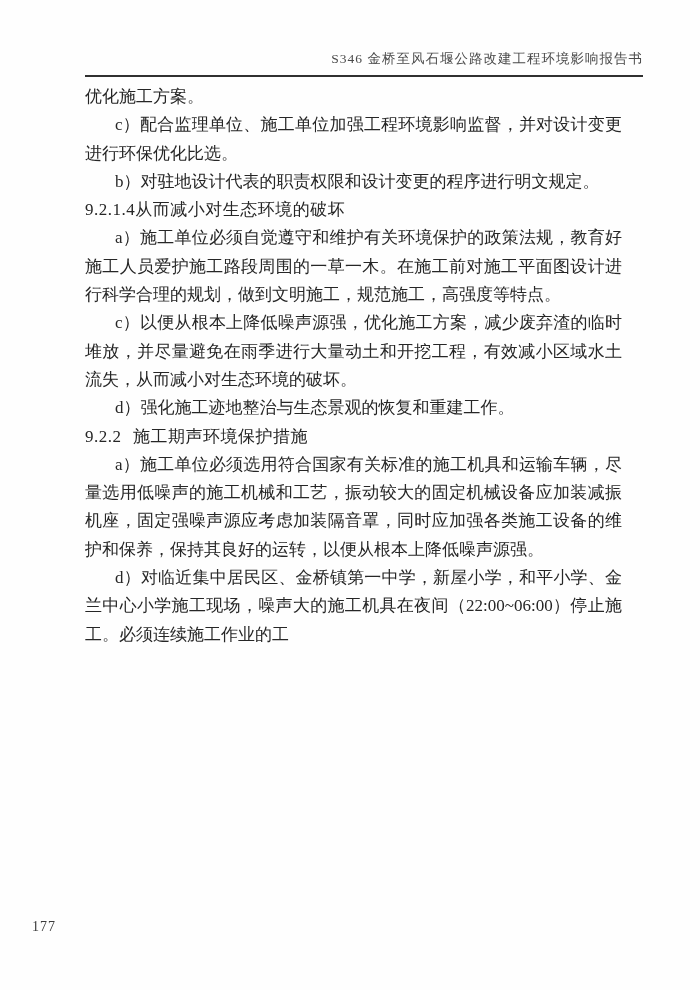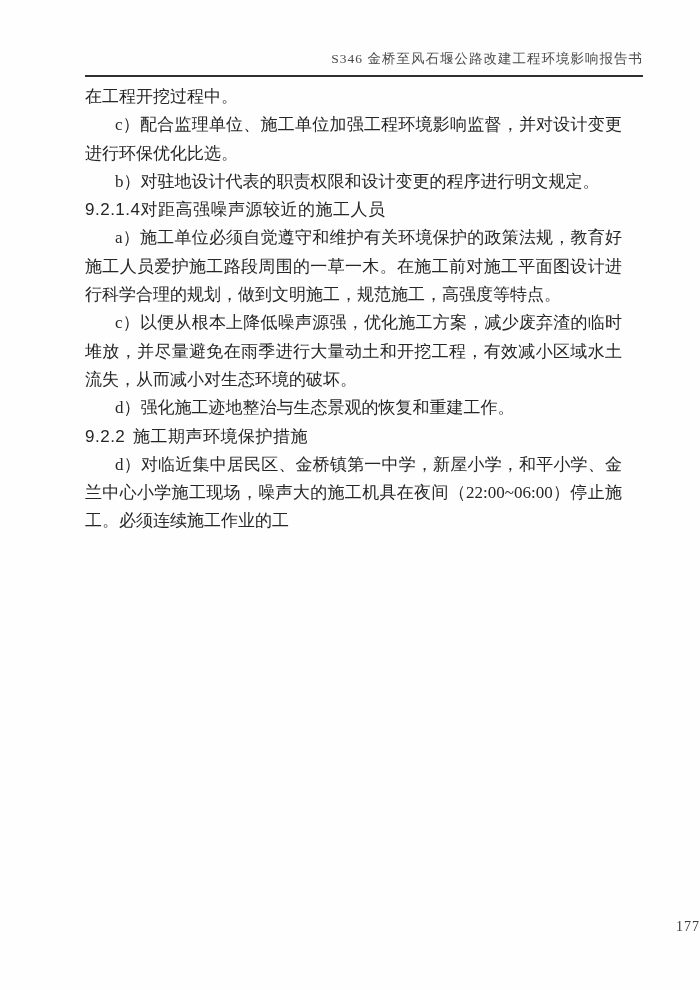--- a/index.html
+++ b/index.html
@@ -46,66 +46,67 @@
   }
   .doc-body h3 {
     font-size: 17px;
     font-weight: normal;
     text-indent: 0;
     letter-spacing: 0.5px;
   }
   .sec-num {
     display: inline-block;
     min-width: 48px;
-    font-family: Liberation Sans, sans-serif;
+    font-family: Liberation Serif, serif;
   }
   .page-footer {
     position: absolute;
     top: 919px;
     left: 0;
     width: 700px;
-    text-align: right;
+    text-align: left;
     font-size: 14px;
     color: #3a3a3a;
     letter-spacing: 1px;
     padding-left: 32px;
   }
 </style>
 </head>
 <body>
 
 <div class="page">
 
   <div class="running-header">
     <span>S346 金桥至风石堰公路改建工程环境影响报告书</span>
   </div>
 
   <div class="doc-body">
 
-    <p class="continuation">在工程开挖过程中。</p>
+    <p class="continuation">优化施工方案。</p>
 
     <p>c）配合监理单位、施工单位加强工程环境影响监督，并对设计变更进行环保优化比选。</p>
 
     <p>b）对驻地设计代表的职责权限和设计变更的程序进行明文规定。</p>
 
     <h3>
-      <span class="sec-num">9.2.1.4</span><span>对距高强噪声源较近的施工人员</span>
+      <span class="sec-num">9.2.1.4</span><span>从而减小对生态环境的破坏</span>
     </h3>
 
     <p>a）施工单位必须自觉遵守和维护有关环境保护的政策法规，教育好施工人员爱护施工路段周围的一草一木。在施工前对施工平面图设计进行科学合理的规划，做到文明施工，规范施工，高强度等特点。</p>
 
 
     <p>c）以便从根本上降低噪声源强，优化施工方案，减少废弃渣的临时堆放，并尽量避免在雨季进行大量动土和开挖工程，有效减小区域水土流失，从而减小对生态环境的破坏。</p>
 
     <p>d）强化施工迹地整治与生态景观的恢复和重建工作。</p>
 
     <h3>
       <span class="sec-num">9.2.2</span><span>施工期声环境保护措施</span>
     </h3>
 
+    <p>a）施工单位必须选用符合国家有关标准的施工机具和运输车辆，尽量选用低噪声的施工机械和工艺，振动较大的固定机械设备应加装减振机座，固定强噪声源应考虑加装隔音罩，同时应加强各类施工设备的维护和保养，保持其良好的运转，以便从根本上降低噪声源强。</p>
 
 
 
     <p>d）对临近集中居民区、金桥镇第一中学，新屋小学，和平小学、金兰中心小学施工现场，噪声大的施工机具在夜间（22:00~06:00）停止施工。必须连续施工作业的工</p>
 
   </div>
 
   <div class="page-footer">
     <span>177</span>
   </div>

